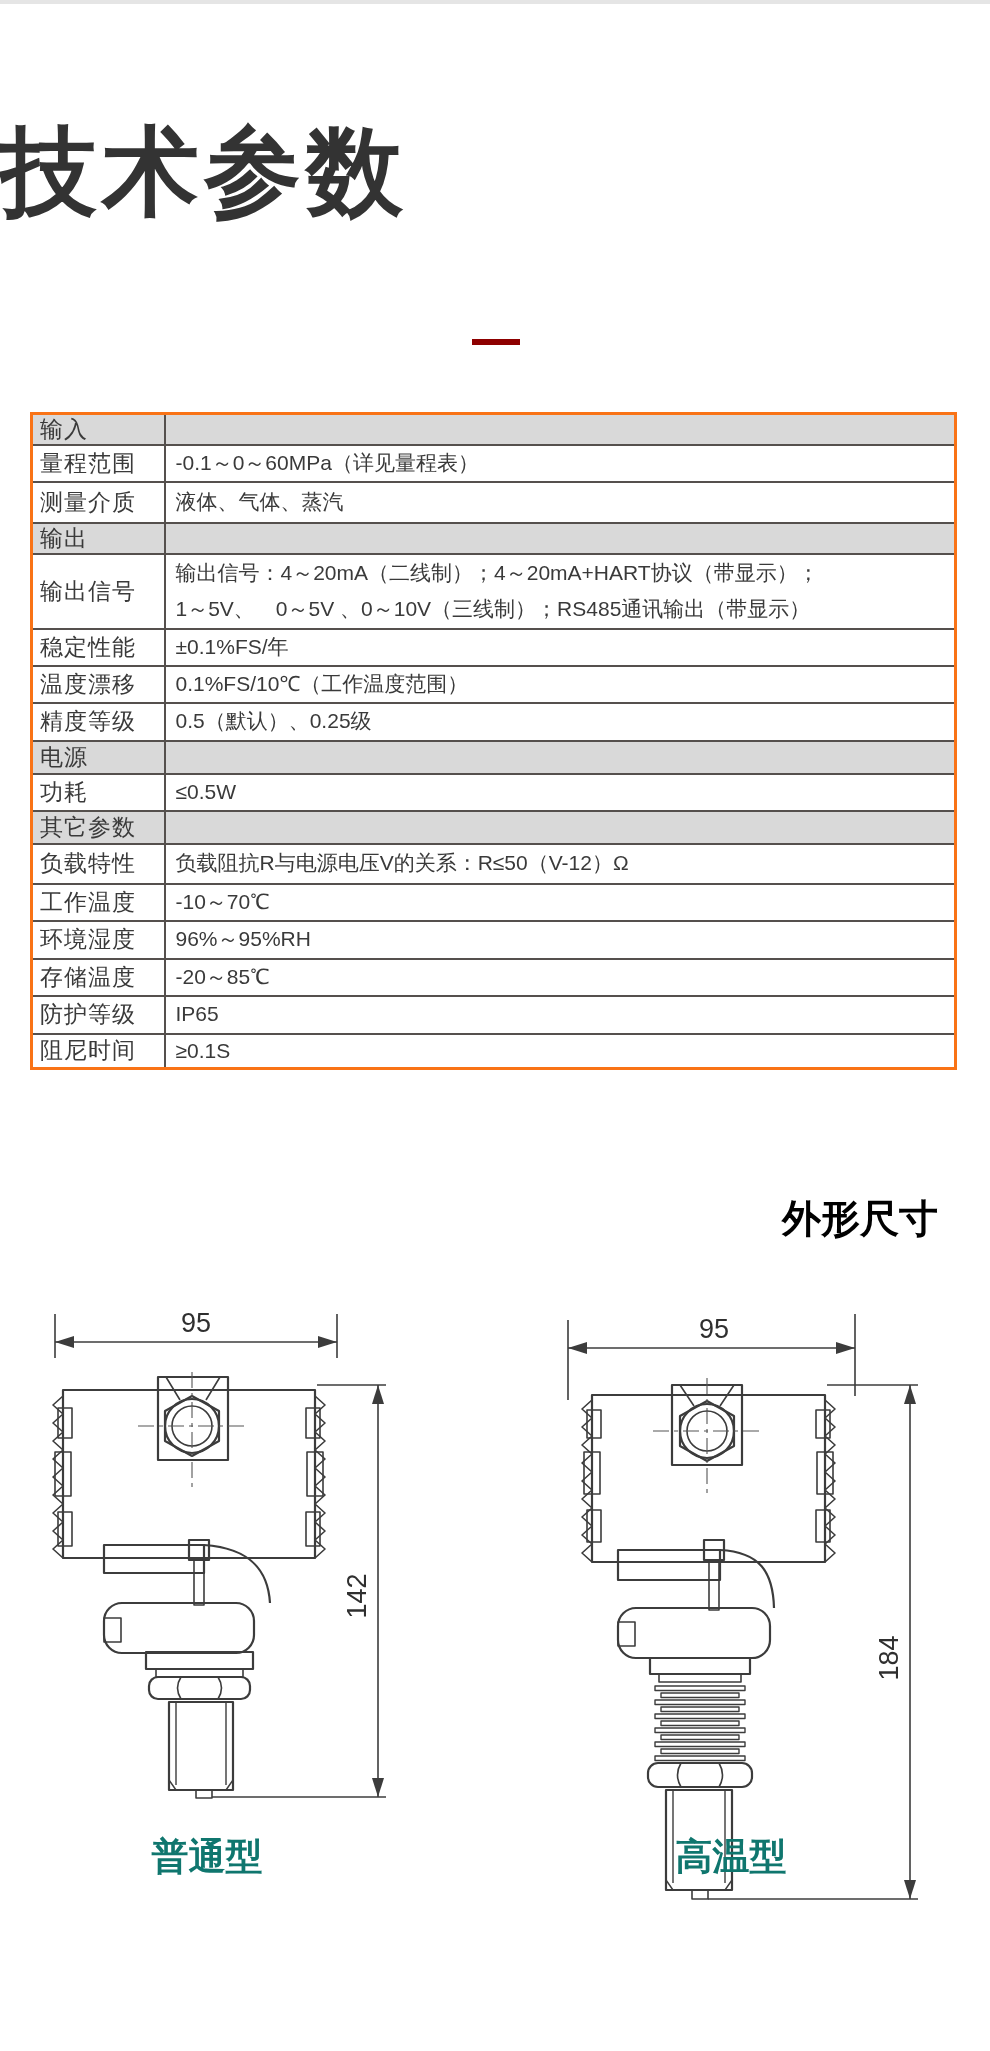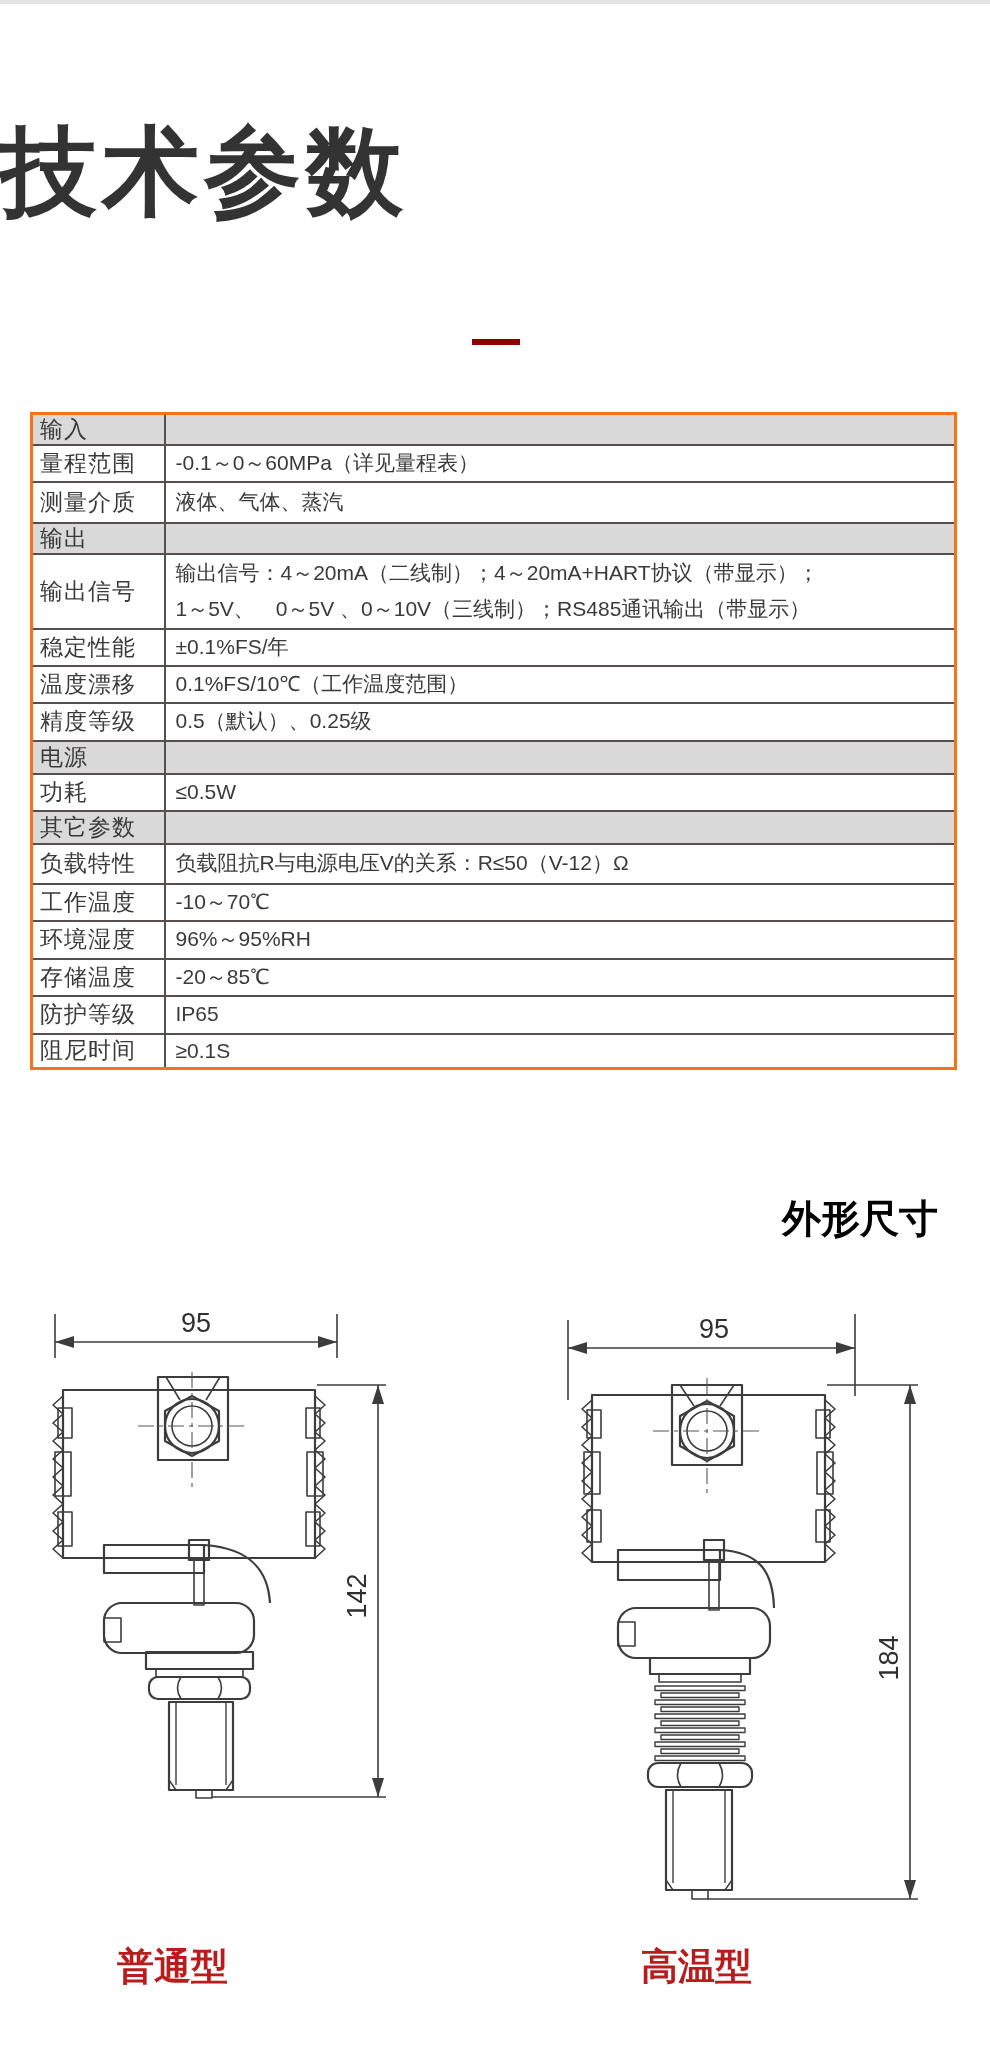--- a/index.html
+++ b/index.html
@@ -23,21 +23,21 @@
   table.spec td.lbl { font-size:23px; letter-spacing:1px; padding-left:7px; white-space:nowrap; }
   table.spec tr.section td { background:#d9d9d9; }
   table.spec td.val div { line-height:36px; white-space:nowrap; }
 
   .dims-heading {
     position:absolute; left:0; top:1192px; width:910px; text-align:right;
     font-size:39px; font-weight:bold; color:#000000;margin-left:28px;
   }
   .drawing { position:absolute; }
   .drawing text { font-family:"Liberation Sans", sans-serif; }
-  .type-label { position:absolute; top:1942px; width:180px; font-size:37px; font-weight:bold; color:#b91c1c; }
+  .type-label { position:absolute; top:1832px; width:180px; text-align:center; font-size:37px; font-weight:bold; color:#0f766e; }
   .type-label.std { left:117px; }
   .type-label.ht  { left:641px; }
 </style>
 </head>
 <body>
 
 <div class="page">
   <div class="topstrip"></div>
 
   <div class="title">技术参数</div>

